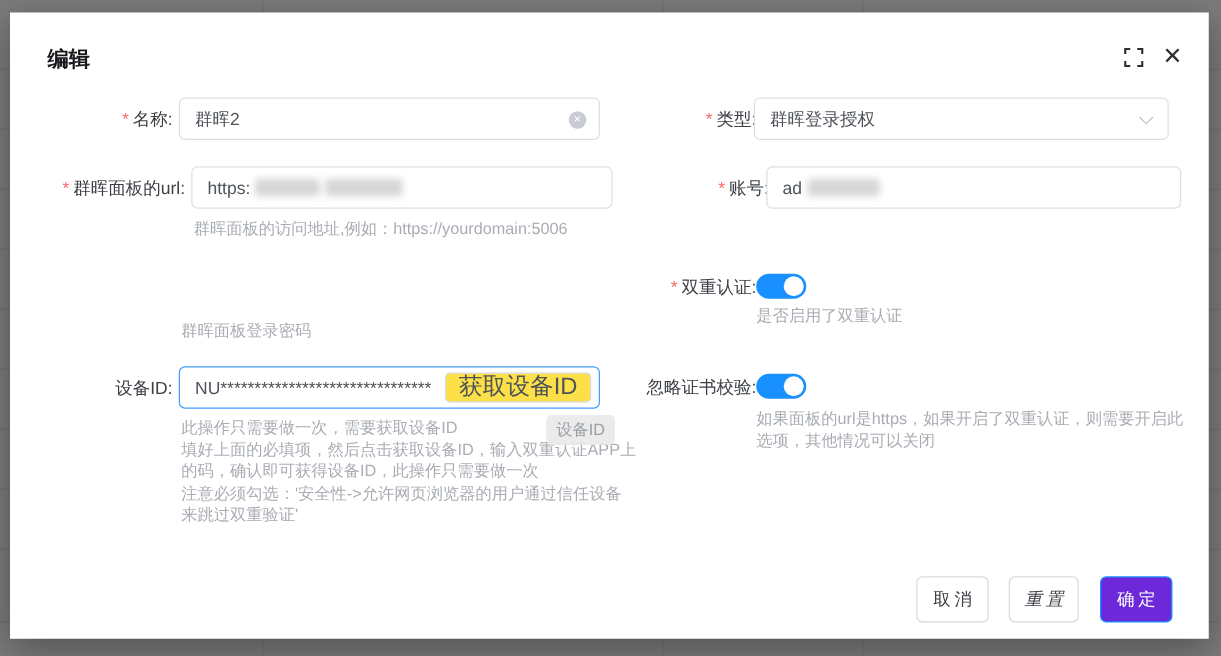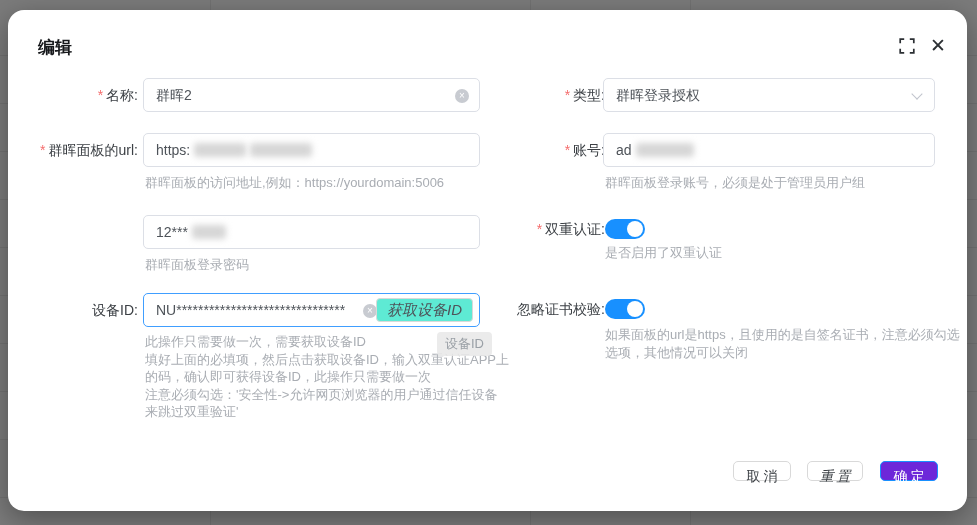--- a/index.html
+++ b/index.html
@@ -9,21 +9,21 @@
     background:#7b7b7b;
     font-family:"Liberation Sans","DejaVu Sans",sans-serif;
     color:#4e5359;
   }
   
   .bg-line-h { position:absolute; left:0; width:100%; height:1px; background:rgba(0,0,0,.07); }
   .bg-line-v { position:absolute; top:0; height:100%; width:1px; background:rgba(0,0,0,.07); }
 
   .modal {
     position:absolute; left:8px; top:10px; width:959px; height:501px;
-    background:#fff; border-radius:16px;
+    background:#fff; border-radius:0;
     box-shadow:0 8px 28px rgba(0,0,0,.35);
   }
   .modal-title { position:absolute; left:30px; top:26px; font-size:17px; font-weight:bold; color:#17191c; }
   .win-icons { position:absolute; top:27px; right:21px; display:flex; align-items:center; gap:14px; }
   .fs-icon { width:18px; height:18px; cursor:pointer; display:block; }
   .close-icon { font-size:19px; line-height:18px; color:#2b2f33; cursor:pointer; font-weight:bold; }
 
   .row { position:absolute; }
   .lbl {
     position:absolute; top:0; height:34px; line-height:34px;
@@ -68,31 +68,31 @@
     background:#1890ff; cursor:pointer;
   }
   .toggle .knob {
     position:absolute; right:2px; top:2px; width:16px; height:16px;
     border-radius:50%; background:#fff;
   }
 
   .devid-wrap { border-color:#409eff; }
   .get-btn {
     position:absolute; right:6px; top:4px; height:24px; line-height:22px;
-    border:1px solid #d9d9d9; border-radius:4px; background:#5eead4;
-    font-size:15px; color:#4e5359; padding:0 10px; cursor:pointer; white-space:nowrap;font-style:italic;
+    border:1px solid #d9d9d9; border-radius:4px; background:#fde047;
+    font-size:19px; color:#4e5359; padding:0 10px; cursor:pointer; white-space:nowrap;
   }
   .tooltip {
     position:absolute; left:429px; top:322px; padding:3px 8px;
     background:rgba(232,232,232,.88); border-radius:4px;
     font-size:13px; color:#9aa0a6; z-index:5;
   }
 
   .footer-btn {
-    position:absolute; top:451px; height:20px; border-radius:5px;
+    position:absolute; top:451px; height:37px; border-radius:5px;
     border:1px solid #d9d9d9; background:#fff; font-size:14px; color:#3c4045;
     text-align:center; line-height:29px; letter-spacing:3px; text-indent:3px;
     cursor:pointer; font-family:inherit;
   }
   .btn-cancel { left:725px; width:58px; }
   .btn-reset  { left:799px; width:56px;font-style:italic; }
   .btn-confirm{ left:872px; width:58px; background:#6d28d9; border-color:#1890ff; color:#fff; }
 </style>
 </head>
 <body>
@@ -134,42 +134,38 @@
     </div>
     <div class="lbl lbl-right" style="left:428px">
       <span class="req">*</span><span>类型:</span>
     </div>
     <div class="ctl ctl-right">
       <span>群晖登录授权</span>
       <span class="chevron"></span>
     </div>
   </div>
 
-  <div class="row" style="left:0;top:123px;width:835px;height:80px">
+  <div class="row" style="left:10px;top:123px;width:835px;height:80px">
     <div class="lbl lbl-left">
       <span class="req">*</span><span>群晖面板的url:</span>
     </div>
     <div class="ctl ctl-left">
       <span>https:</span><span class="blur-bit" style="width:52px"></span><span class="blur-bit" style="width:62px"></span>
     </div>
     <div class="help help-left" style="top:41px">群晖面板的访问地址,例如：https://yourdomain:5006</div>
 
     <div class="lbl lbl-right" style="left:428px">
       <span class="req">*</span><span>账号:</span>
     </div>
     <div class="ctl ctl-right">
       <span>ad</span><span class="blur-bit" style="width:58px"></span>
     </div>
-    <div class="help help-right" style="top:41px">群晖面板登录账号，必须是处于管理员用户组</div>
   </div>
 
   <div class="row" style="left:0;top:205px;width:959px;height:70px">
-    <div class="ctl ctl-left">
-      <span>12***</span><span class="blur-bit" style="width:34px"></span>
-    </div>
     <div class="help help-left" style="top:41px">群晖面板登录密码</div>
 
     <div class="lbl lbl-right" style="left:428px;height:28px;line-height:26px;top:1px">
       <span class="req">*</span><span>双重认证:</span>
     </div>
     <div class="toggle" style="left:597px;top:4px">
       <span class="knob"></span>
     </div>
     <div class="help help-right" style="top:29px">是否启用了双重认证</div>
   </div>
@@ -191,21 +187,21 @@
       <div>来跳过双重验证'</div>
     </div>
 
     <div class="lbl lbl-right" style="left:428px;height:28px;line-height:26px;top:3px">
       <span>忽略证书校验:</span>
     </div>
     <div class="toggle" style="left:597px;top:6px">
       <span class="knob"></span>
     </div>
     <div class="help help-right" style="top:33px">
-      <div>如果面板的url是https，且使用的是自签名证书，注意必须勾选</div>
+      <div>如果面板的url是https，如果开启了双重认证，则需要开启此</div>
       <div>选项，其他情况可以关闭</div>
     </div>
   </div>
 
   <div class="tooltip">设备ID</div>
 
   <button class="footer-btn btn-cancel">取消</button>
   <button class="footer-btn btn-reset">重置</button>
   <button class="footer-btn btn-confirm">确定</button>
 </div>

